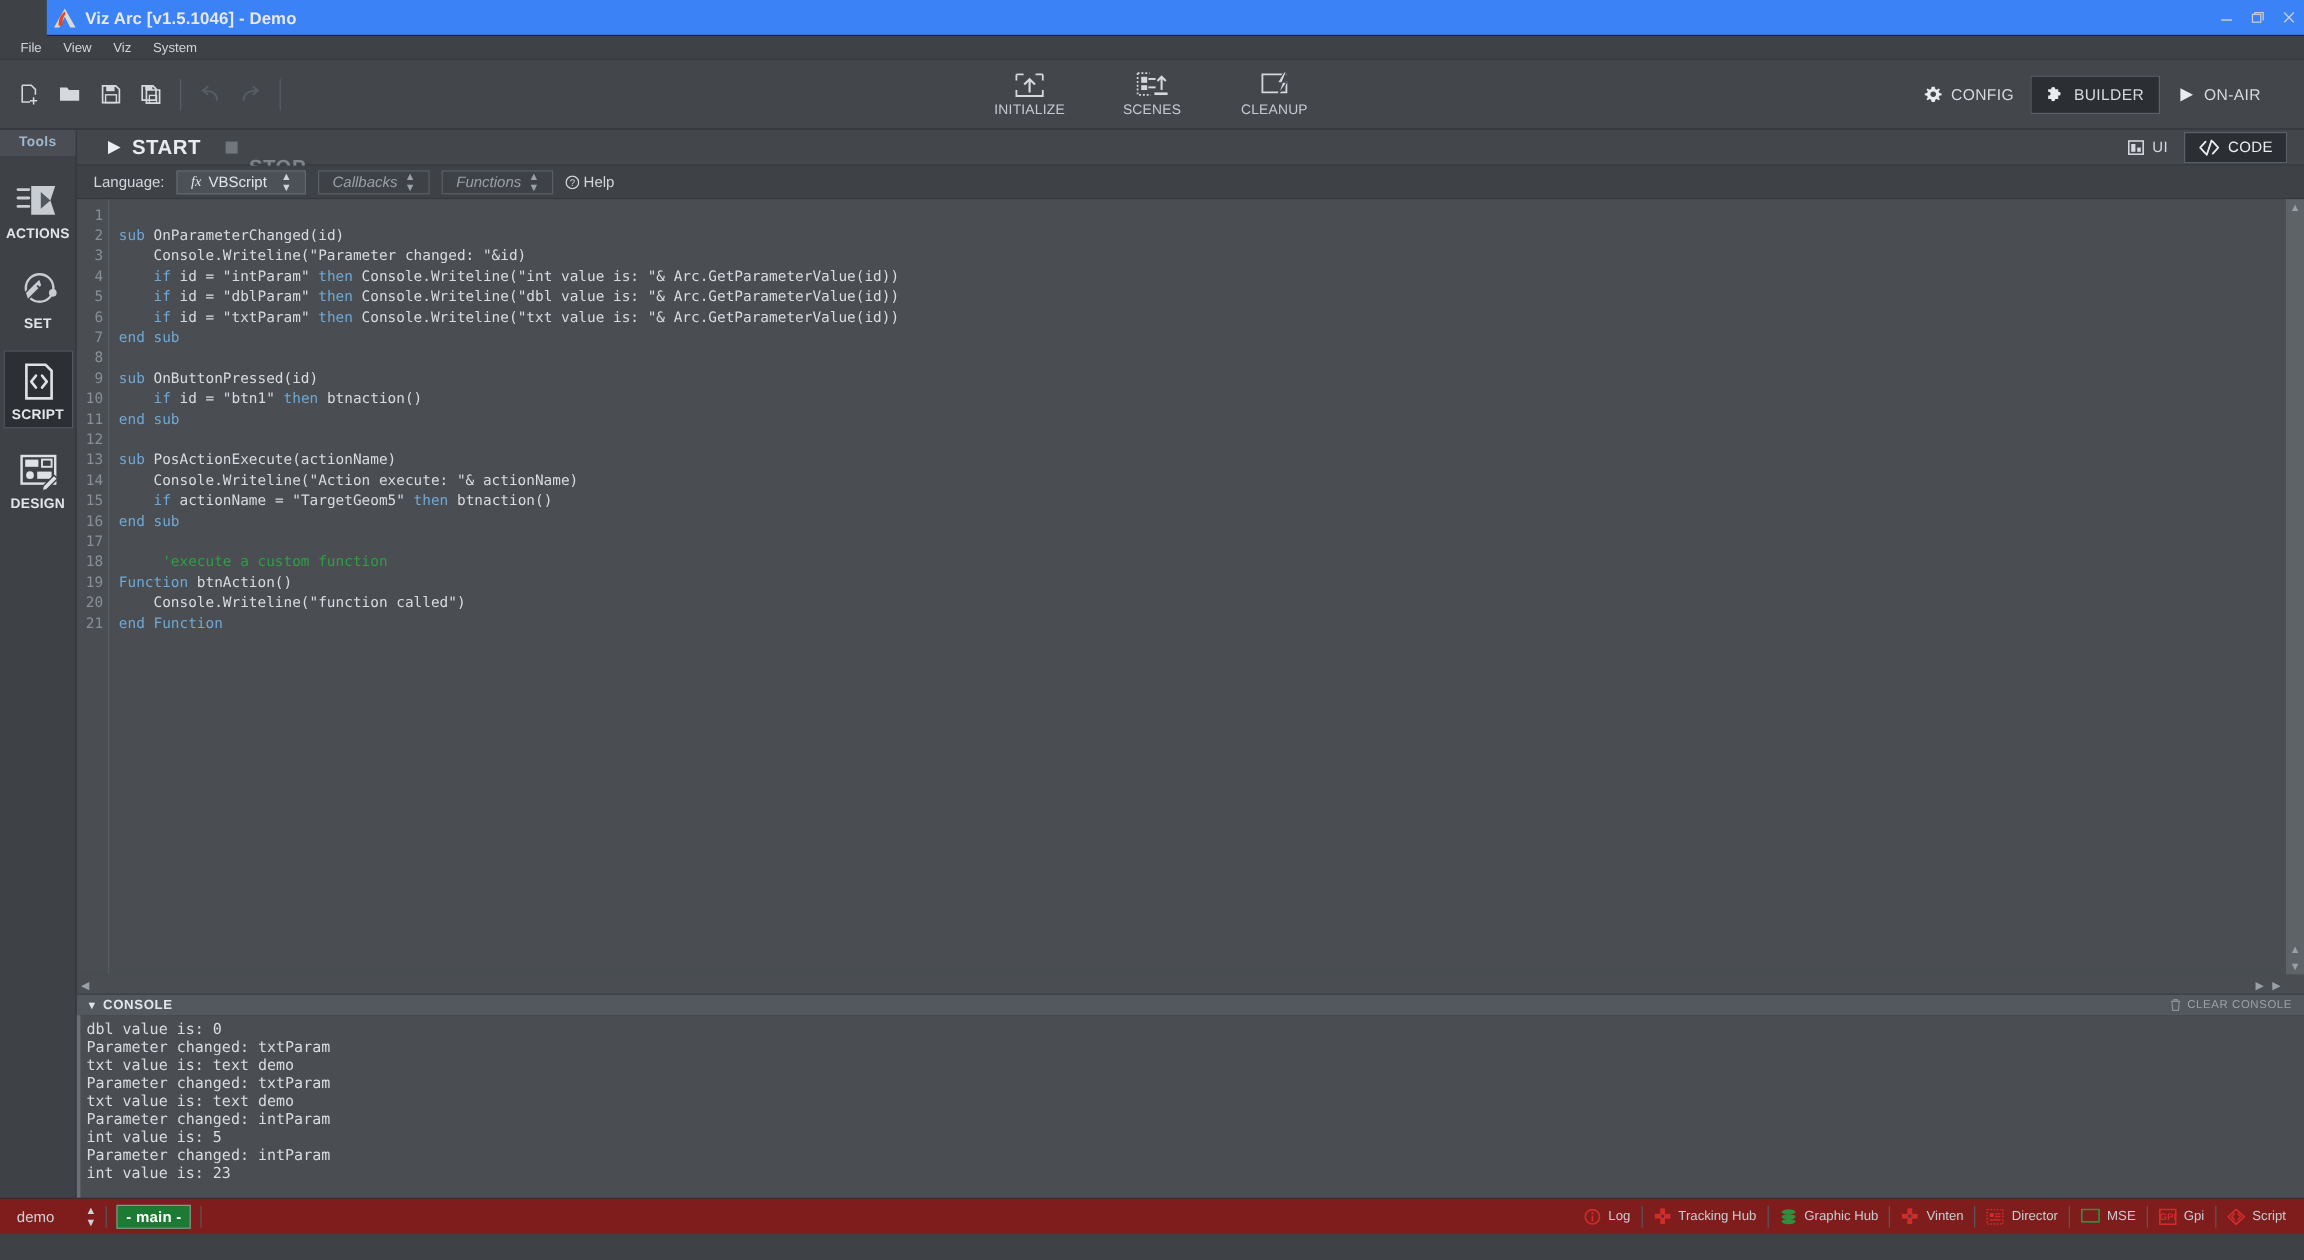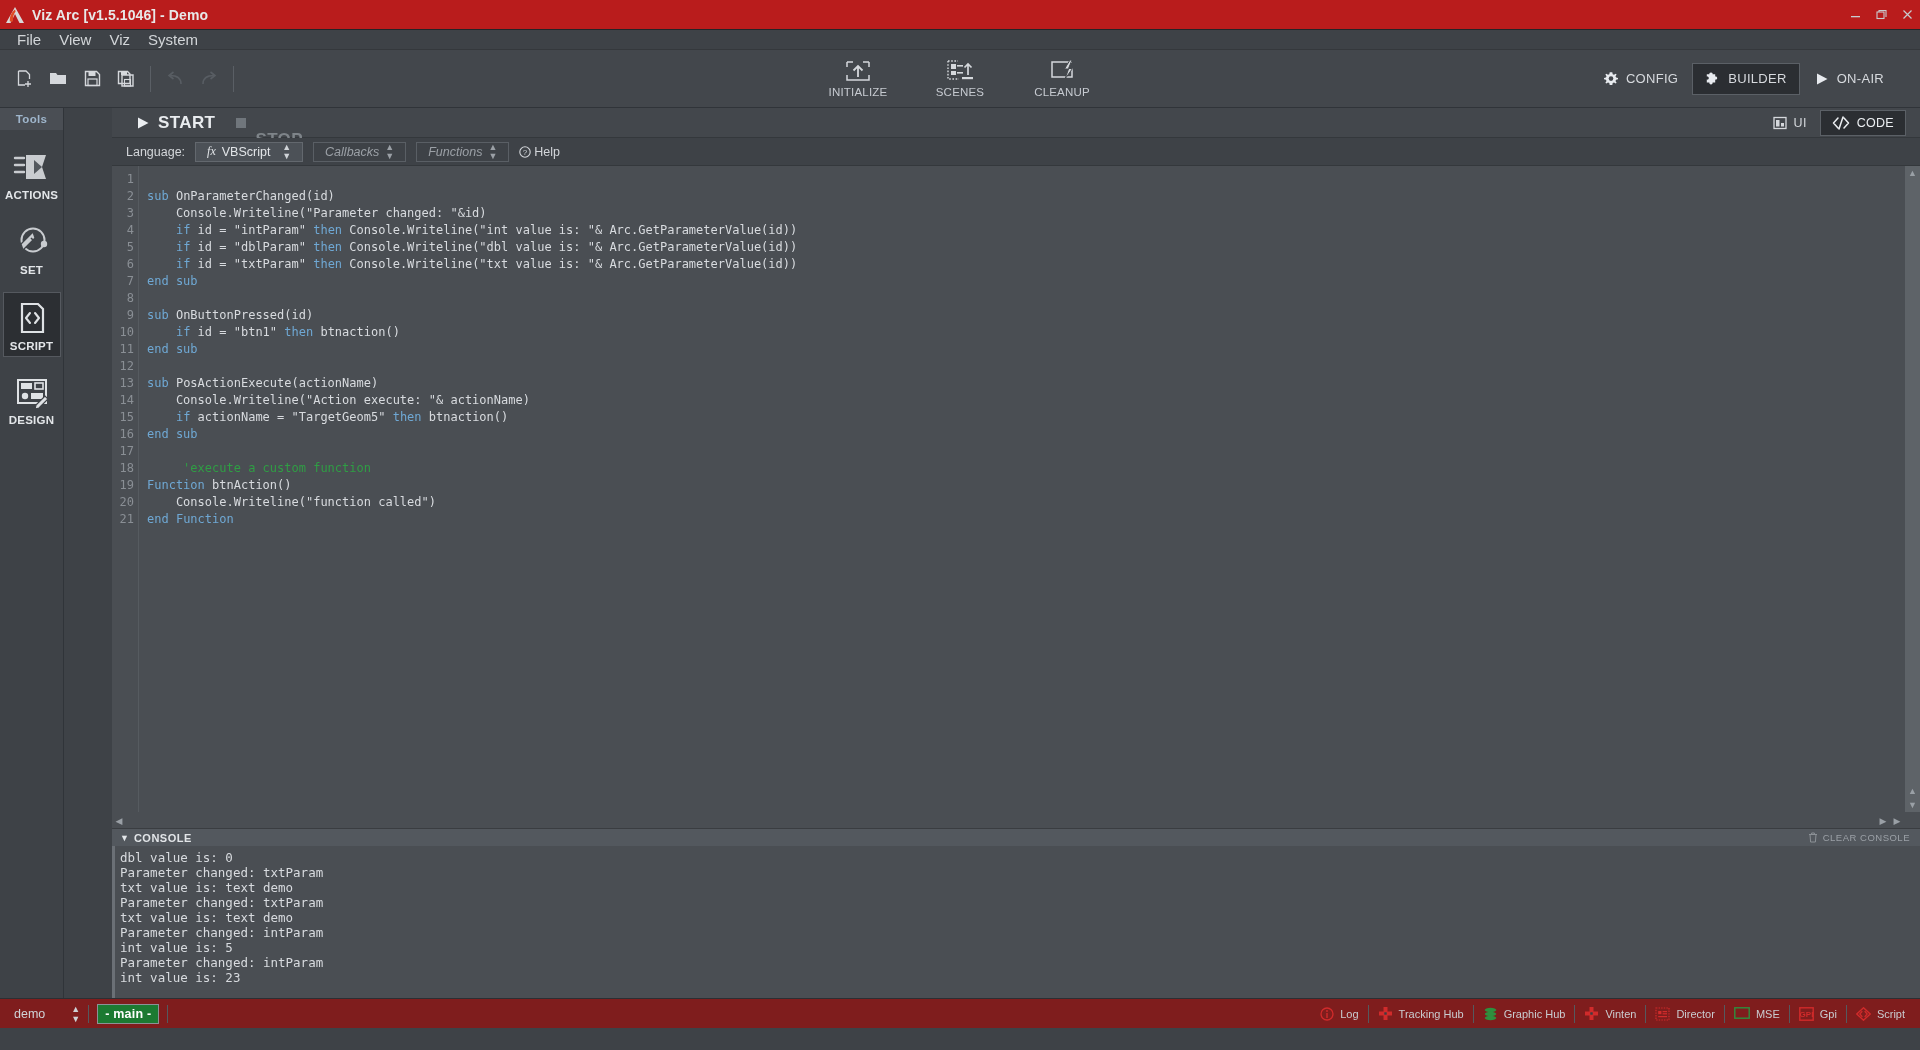--- a/index.html
+++ b/index.html
@@ -5,41 +5,42 @@
   * { box-sizing: border-box; margin: 0; padding: 0; }
   html, body {
     width: 1920px; height: 1050px;
     background: #3e4247;
     font-family: "Liberation Sans", sans-serif;
     overflow: hidden;
     -webkit-font-smoothing: antialiased;
   }
   
   #titlebar {
-    height: 30px; background: #b91c1c;
+    height: 30px; background: #3b82f6;
     display: flex; align-items: center;
     border-bottom: 1px solid #222528;
+    margin-left: 39px;
   }
   #app-logo { width: 30px; height: 30px; display:flex; align-items:center; justify-content:center; }
   #app-title {
     color: #e8e8e8; font-size: 14px; font-weight: bold;
     letter-spacing: .1px; margin-left: 2px;
   }
   #winbtns { margin-left: auto; display: flex; align-items: center; height: 30px; }
   #winbtns .wb {
     width: 26px; height: 30px; display: flex; align-items: center; justify-content: center;
     color: #c8cbcf; font-size: 13px; font-family: "DejaVu Sans", sans-serif;
   }
   
   #menubar {
     height: 20px; background: #3e4247; display: flex; align-items: center;
     padding-left: 8px; border-bottom: 1px solid #35383c;
   }
   #menubar .mi {
-    color: #d2d5d8; font-size: 15px; padding: 2px 9px; line-height: 14px;
+    color: #d2d5d8; font-size: 11px; padding: 2px 9px; line-height: 14px;
   }
   
   #toolbar {
     height: 58px; background: #43474c;
     display: flex; align-items: center; position: relative;
     border-bottom: 1px solid #303439;
   }
   #tb-left { display: flex; align-items: center; padding-left: 8px; gap: 2px; }
   .tbbtn {
     width: 32px; height: 34px; display: flex; align-items: center; justify-content: center;
@@ -56,21 +57,21 @@
   .bigbtn .lbl { color: #c6cad0; font-size: 11.5px; margin-top: 3px; letter-spacing: .2px; }
   #tb-right {
     margin-left: auto; display: flex; align-items: center; gap: 2px; padding-right: 24px;
   }
   .modebtn {
     display: flex; align-items: center; gap: 7px;
     padding: 7px 12px; color: #d7dade; font-size: 13px; letter-spacing: .3px;
   }
   .modebtn.active { background: #2b2e32; border: 1px solid #5b6066; }
   
-  #body { display: flex; height: 890px; gap: 48px; }
+  #body { display: flex; height: 890px; }
   
   #rail { width: 64px; background: #3e4247; border-right:1px solid #303439; }
   #rail-head {
     height: 22px; background: #4a4e54; color: #9fb6cc;
     font-size: 11.5px; font-weight: bold; display: flex;
     align-items: center; justify-content: center; letter-spacing: .3px;
   }
   .railitem {
     width: 58px; margin: 12px auto 0 auto; padding: 8px 0 4px 0;
     display: flex; flex-direction: column; align-items: center;

